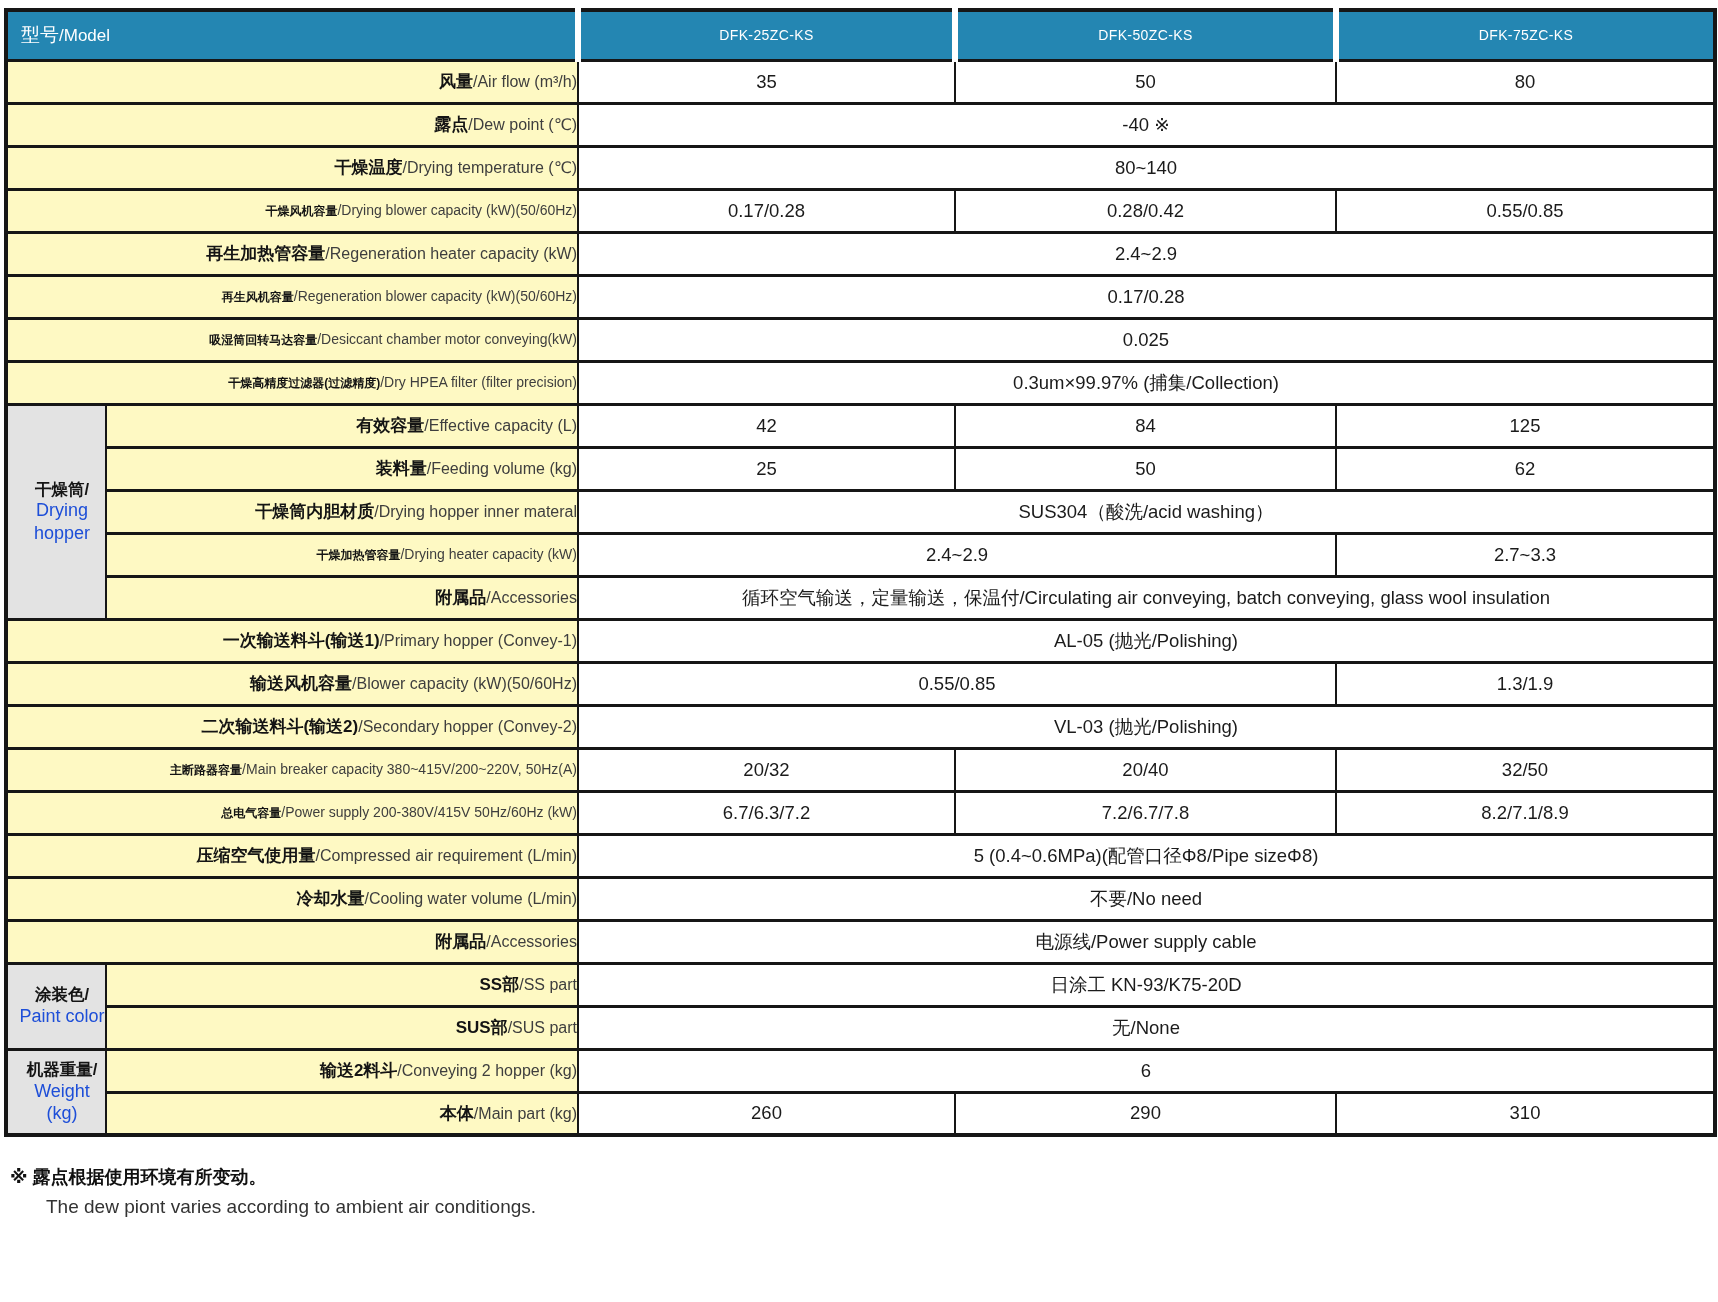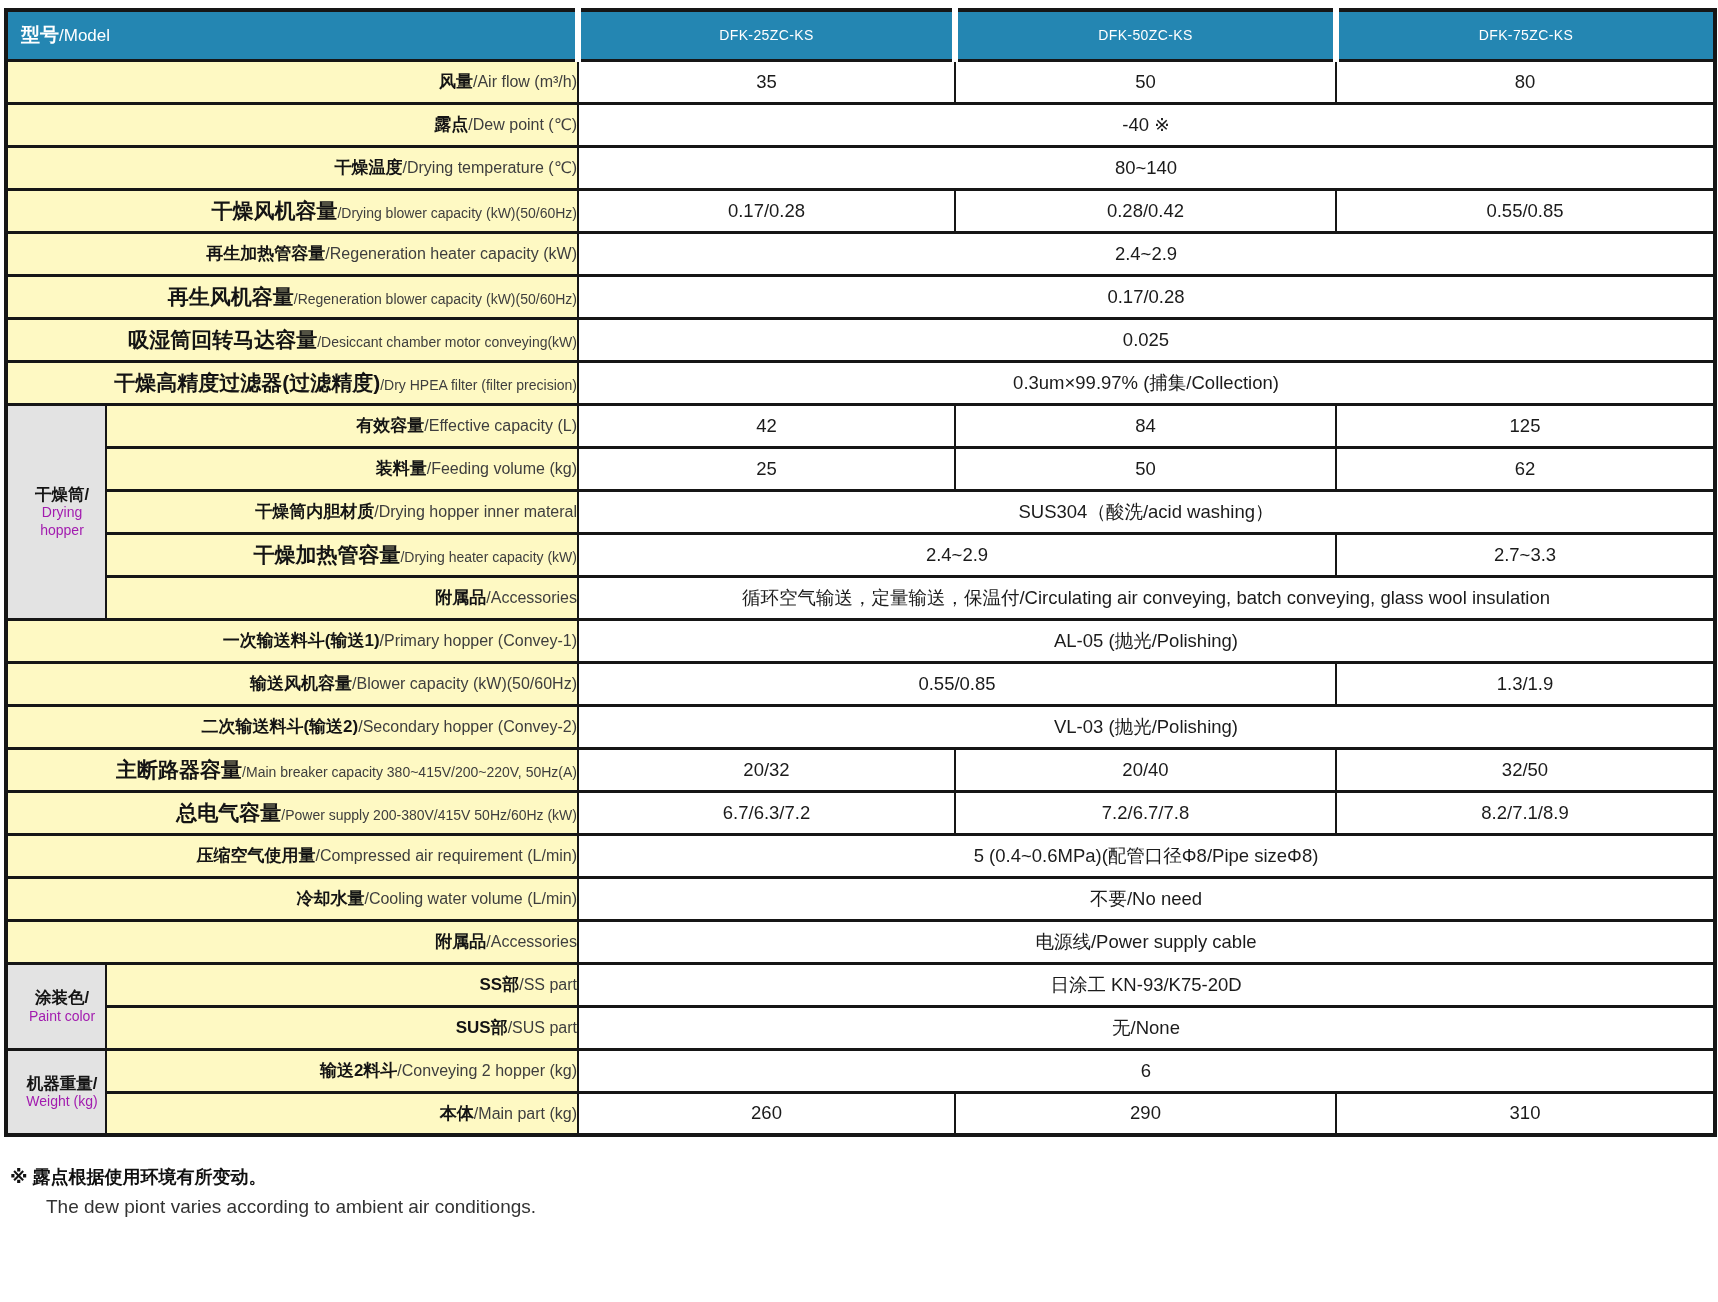--- a/index.html
+++ b/index.html
@@ -17,33 +17,33 @@
   tr{height:43px;}
   tr.head{height:50px;}
   td{
     border:2px solid #161616;border-top-width:3px;border-bottom-width:3px;
     padding:0;vertical-align:middle;overflow:hidden;
   }
   
   .head td{background:#2486b2;color:#ffffff;}
   .head td.model{text-align:center;font-size:14px;letter-spacing:.4px;}
   .head td.model + td.model, .head td.mlabel + td.model{border-left:6px solid #ffffff;}
-  .head .cn{font-weight:bold;font-size:19px;color:#fff;}
+  .head .cn{font-weight:normal;font-size:19px;color:#fff;}
   .head .en{font-size:17px;color:#fff;}
   .mlabel{padding-left:13px;white-space:nowrap;}
   
   .label{background:#fef9c3;padding-left:13px;text-align:right;white-space:nowrap;}
   .label .cn{font-weight:bold;color:#141414;font-size:17px;}
   .label .en{color:#3e3e3e;font-size:16px;}
-  .label.sm .cn{font-size:21px;}
+  .label.sm .cn{font-size:12px;}
   .label.sm .en{font-size:14px;}
   
   .glabel{background:#e3e3e3;padding-left:11px;text-align:center;}
   .glabel .cn{display:block;font-weight:bold;color:#141414;font-size:16.5px;line-height:1.25;}
-  .glabel .gen{display:block;color:#a21caf;font-size:14px;line-height:1.25;}
+  .glabel .gen{display:block;color:#1d4ed8;font-size:18px;line-height:1.25;}
   
   .val{background:#ffffff;text-align:center;font-size:18.5px;color:#1b1b1b;white-space:nowrap;}
   
   .note{margin:28px 0 0 6px;}
   .note .l1{font-size:18px;font-weight:bold;color:#101010;}
   .note .l2{font-size:19px;color:#333333;margin:7px 0 0 36px;}
 </style>
 </head>
 <body>
 

